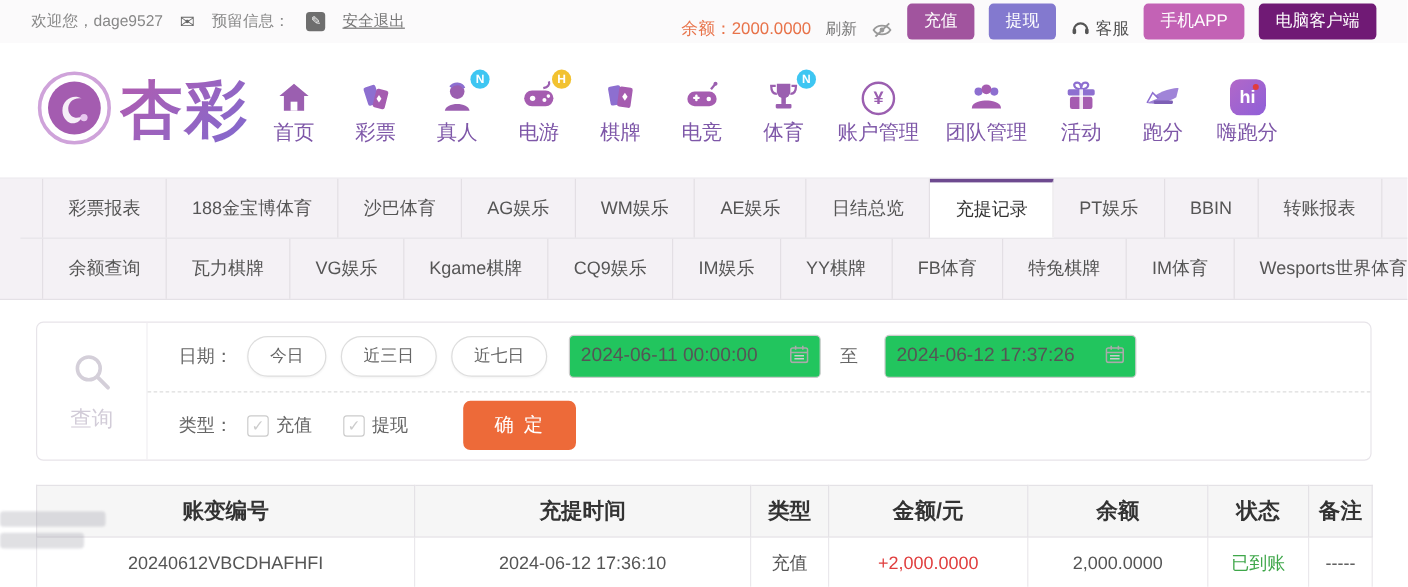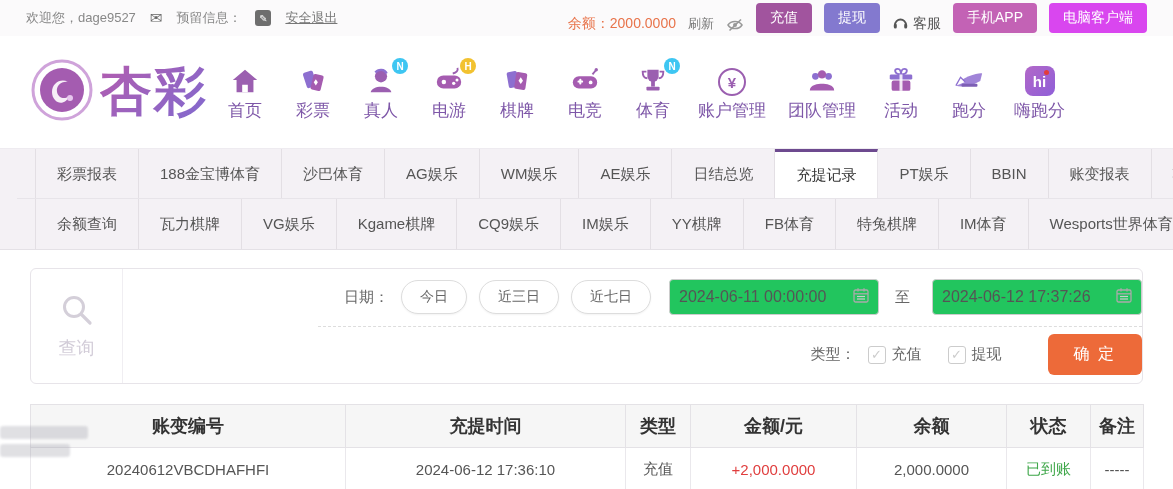--- a/index.html
+++ b/index.html
@@ -16,21 +16,21 @@
              color:#fff; font-size:10px; align-items:center; justify-content:center; cursor:pointer; }
   .logout { color:#777; text-decoration:underline; cursor:pointer; }
   .tb-right { margin-left:auto; display:flex; align-items:flex-end; gap:12px; }
   .balance { color:#e8734a; font-size:14px; }
   .refresh { color:#777; cursor:pointer; }
   .eye { cursor:pointer; display:inline-flex; }
   .tb-btn { border:none; border-radius:4px; color:#fff; padding:6px 14px; font-size:14px; cursor:pointer; }
   .btn-recharge { background:#a1549e; }
   .btn-withdraw { background:#8379cf; }
   .btn-mobile  { background:#c362b5; }
-  .btn-pc      { background:#d946ef; }
+  .btn-pc      { background:#701a75; }
   .service { color:#555; display:flex; align-items:center; gap:4px; font-size:14px; cursor:pointer; }
 
   
   .header { height:112px; background:#fff; display:flex; align-items:center; padding:0 30px; }
   .logo { display:flex; align-items:center; gap:6px; margin-right:14px; cursor:pointer; }
   .logo-name { font-size:52px; font-weight:bold; letter-spacing:2px; color:#9c5aa8;
                background:linear-gradient(135deg,#b45cae,#7f6ad0);
                -webkit-background-clip:text; -webkit-text-fill-color:transparent; }
   .nav { display:flex; align-items:flex-end; gap:22px; }
   .nav-item { display:flex; flex-direction:column; align-items:center; gap:3px;
@@ -58,21 +58,21 @@
   .tab:first-child { border-left:1px solid #e3dfe4; }
   .tab.active { background:#fff; border-top:3px solid #6d4a8f; line-height:46px; color:#333;
                 border-right-color:#e9e6ea; }
 
   
   .panel { margin:18px 30px 0; height:116px; border:1px solid #e7e4e9; border-radius:6px;
            display:flex; background:#fff; }
   .rail { width:92px; border-right:1px solid #f0eef2; display:flex; flex-direction:column;
           align-items:center; justify-content:center; gap:4px; color:#d2ccd8; }
   .rail-label { font-size:18px; color:#d2ccd8; }
-  .panel-main { flex:1; display:flex; flex-direction:column;align-items:flex-end; }
+  .panel-main { flex:1; display:flex; flex-direction:column; }
   .panel-row { flex:1; display:flex; align-items:center; padding-left:26px; gap:12px; }
   .panel-row.first { border-bottom:1px dashed #ddd; }
   .form-label { font-size:15px; color:#666; }
   .pill { border:1px solid #ddd; border-radius:17px; background:#fff; padding:7px 18px;
           font-size:14px; color:#666; cursor:pointer; box-shadow:0 1px 2px rgba(0,0,0,.05); }
   .datebox { border:1px solid #ccc; border-radius:4px; height:36px; display:flex; align-items:center;
              padding:0 9px; gap:6px; background:#22c55e; margin-left:6px; }
   .dateval { border:none; outline:none; background:transparent; font-size:16px; color:#555;
              width:168px; font-family:inherit; }
   .to-label { font-size:15px; color:#666; margin:0 4px; }
@@ -279,21 +279,20 @@
       <div class="tab">彩票报表</div>
       <div class="tab">188金宝博体育</div>
       <div class="tab">沙巴体育</div>
       <div class="tab">AG娱乐</div>
       <div class="tab">WM娱乐</div>
       <div class="tab">AE娱乐</div>
       <div class="tab">日结总览</div>
       <div class="tab active">充提记录</div>
       <div class="tab">PT娱乐</div>
       <div class="tab">BBIN</div>
-      <div class="tab">账变报表</div>
       <div class="tab">转账报表</div>
 
     </div>
     <div class="tab-row">
       <div class="tab">余额查询</div>
       <div class="tab">瓦力棋牌</div>
       <div class="tab">VG娱乐</div>
       <div class="tab">Kgame棋牌</div>
       <div class="tab">CQ9娱乐</div>
       <div class="tab">IM娱乐</div>

